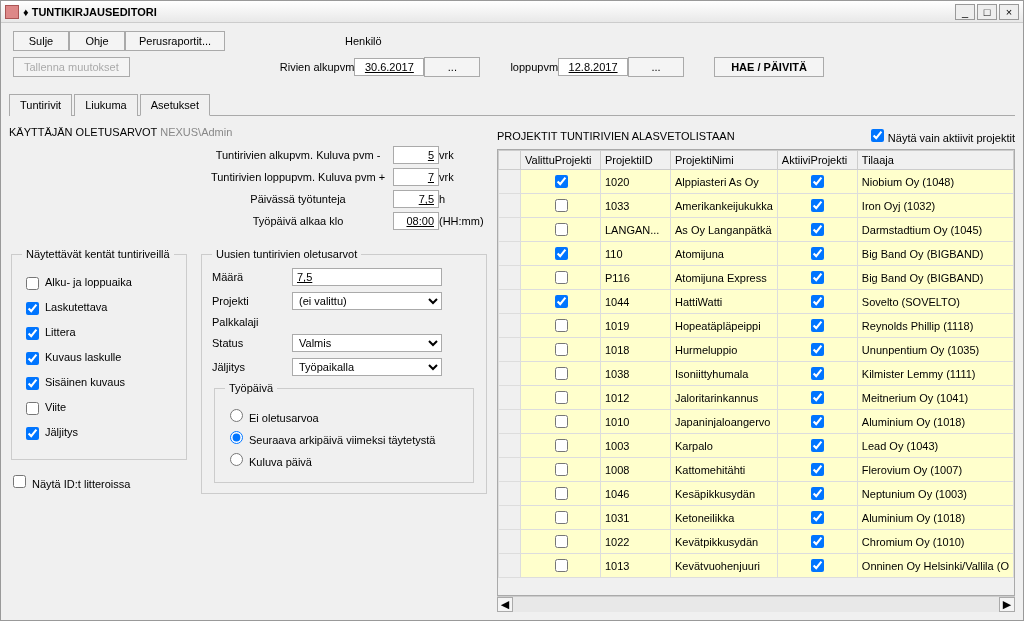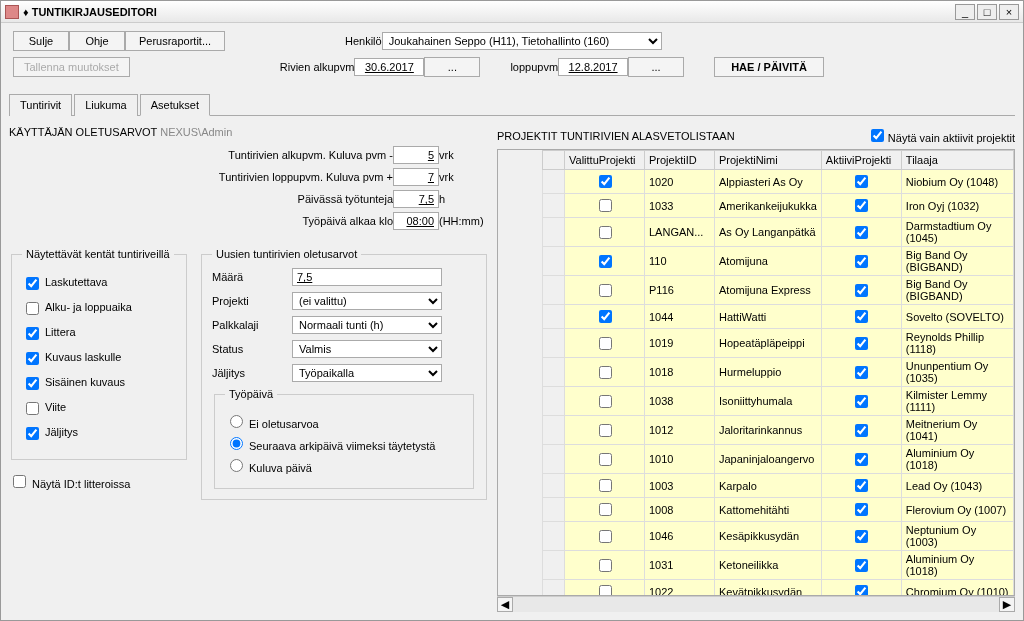--- a/index.html
+++ b/index.html
@@ -8,21 +8,21 @@
 .titlebar { background: linear-gradient(#fff,#e8e8e8); height: 22px; display: flex; align-items: center; padding: 0 4px; border-bottom: 1px solid #ccc; }
 .titlebar .icon { width: 14px; height: 14px; background: #d88; margin-right: 4px; border: 1px solid #a55; }
 .titlebar .title { flex: 1; font-weight: bold; }
 .titlebar .winbtns { display: flex; gap: 2px; }
 .titlebar .winbtn { width: 20px; height: 16px; background: #eee; border: 1px solid #999; text-align: center; line-height: 14px; cursor: pointer; }
 .toolbar { padding: 8px 12px 4px 12px; }
 .row { display: flex; align-items: center; margin-bottom: 6px; }
 .btn { background: #f4f4f4; border: 1px solid #aaa; padding: 3px 10px; cursor: pointer; min-width: 56px; text-align: center; }
 .btn.wide { min-width: 100px; }
 .btn.disabled { color: #aaa; }
-.label { text-align: right; }
+.label { text-align: center; }
 input[type=text] { border: 1px solid #aaa; padding: 2px 4px; background: #fff; text-decoration: underline; }
 select { border: 1px solid #aaa; background: #fff; padding: 1px 2px; }
 .dots { width: 20px; }
 .tabs { display: flex; border-bottom: 1px solid #aaa; margin: 6px 8px 0 8px; }
 .tab { padding: 4px 10px; border: 1px solid #aaa; border-bottom: none; background: #f0f0f0; margin-right: 2px; position: relative; top: 1px; cursor: pointer; }
 .tab.active { background: #f0f0f0; border-bottom: 1px solid #f0f0f0; }
 .content { flex: 1; display: flex; padding: 10px 8px 8px 8px; gap: 8px; overflow: hidden; }
 .left { width: 480px; display: flex; flex-direction: column; }
 .section-title { font-weight: normal; margin-bottom: 10px; }
 .user-row { color: #888; }
@@ -40,21 +40,21 @@
 .new-defaults .flabel { width: 80px; }
 .new-defaults input[type=text] { width: 150px; }
 .new-defaults select { width: 150px; }
 .workday label { display: block; margin: 4px 0; }
 .workday input { margin-right: 6px; }
 .right { flex: 1; display: flex; flex-direction: column; overflow: hidden; }
 .right-head { display: flex; align-items: center; margin-bottom: 4px; }
 .right-head .rtitle { flex: 1; }
 .right-head label input { margin-right: 4px; }
 .grid-wrap { flex: 1; border: 1px solid #aaa; overflow: hidden; display: flex; }
-.grid-scroll { flex: 1; overflow-y: scroll; overflow-x: hidden; margin-left: 44px; }
+.grid-scroll { flex: 1; overflow-y: scroll; overflow-x: hidden; }
 table { border-collapse: collapse; width: 100%; }
 th { background: #f0f0f0; border: 1px solid #ccc; padding: 3px 4px; text-align: left; font-weight: normal; position: sticky; top: 0; }
 td { border: 1px solid #ddd; padding: 2px 4px; background: #ffffcc; height: 20px; }
 td.rowhead { background: #f0f0f0; width: 22px; }
 td.chkcell { text-align: center; width: 70px; }
 th.sel { width: 22px; }
 th.vp { width: 80px; }
 th.pid { width: 70px; }
 th.ap { width: 80px; }
 .hscroll { height: 16px; background: #eee; border-top: 1px solid #ccc; display: flex; }
@@ -76,23 +76,20 @@
     </div>
   </div>
 
   <div class="toolbar">
     <div class="row">
       <div class="btn">Sulje</div>
       <div class="btn">Ohje</div>
       <div class="btn wide">Perusraportit...</div>
       <div style="width:120px"></div>
       <span class="label">Henkilö</span>
-      <select style="width:280px">
-        <option>Joukahainen Seppo (H11), Tietohallinto (160)</option>
-      </select>
     </div>
     <div class="row">
       <div class="btn wide disabled">Tallenna muutokset</div>
       <div style="width:150px"></div>
       <span class="label">Rivien alkupvm</span>
       <input type="text" style="width: 70px; text-align: center;" value="30.6.2017">
       <div class="btn dots">...</div>
       <div style="width:30px"></div>
       <span class="label">loppupvm</span>
       <input type="text" style="width: 70px; text-align: center;" value="12.8.2017">
@@ -134,22 +131,22 @@
             <span class="label">Työpäivä alkaa klo</span>
             <input type="text" value="08:00" style="">
             <span class="unit">(HH:mm)</span>
           </div>
       </div>
 
       <div class="lower">
         <div style="width:180px">
           <fieldset class="chk-col">
             <legend>Näytettävät kentät tuntiriveillä</legend>
+            <label><input type="checkbox" style=""><span>Alku- ja loppuaika</span></label>
             <label><input type="checkbox" checked="" style=""><span>Laskutettava</span></label>
-            <label><input type="checkbox" style=""><span>Alku- ja loppuaika</span></label>
             <label><input type="checkbox" checked="" style=""><span>Littera</span></label>
             <label><input type="checkbox" checked="" style=""><span>Kuvaus laskulle</span></label>
             <label><input type="checkbox" checked="" style=""><span>Sisäinen kuvaus</span></label>
             <label><input type="checkbox" style=""><span>Viite</span></label>
             <label><input type="checkbox" checked="" style=""><span>Jäljitys</span></label>
           </fieldset>
           <label style="display:block;margin-top:12px"><input type="checkbox" style="margin-right: 6px;"><span>Näytä ID:t litteroissa</span></label>
         </div>
 
         <fieldset class="new-defaults" style="flex:1">
@@ -157,21 +154,20 @@
           <div class="frow">
               <span class="flabel">Määrä</span>
               <input type="text" value="7,5" style="">
             </div>
           <div class="frow">
               <span class="flabel">Projekti</span>
               <select><option>(ei valittu)</option></select>
             </div>
           <div class="frow">
               <span class="flabel">Palkkalaji</span>
-              <select><option>Normaali tunti (h)</option></select>
             </div>
           <div class="frow">
               <span class="flabel">Status</span>
               <select><option>Valmis</option></select>
             </div>
           <div class="frow">
               <span class="flabel">Jäljitys</span>
               <select><option>Työpaikalla</option></select>
             </div>
           <fieldset class="workday" style="margin-top:6px">

